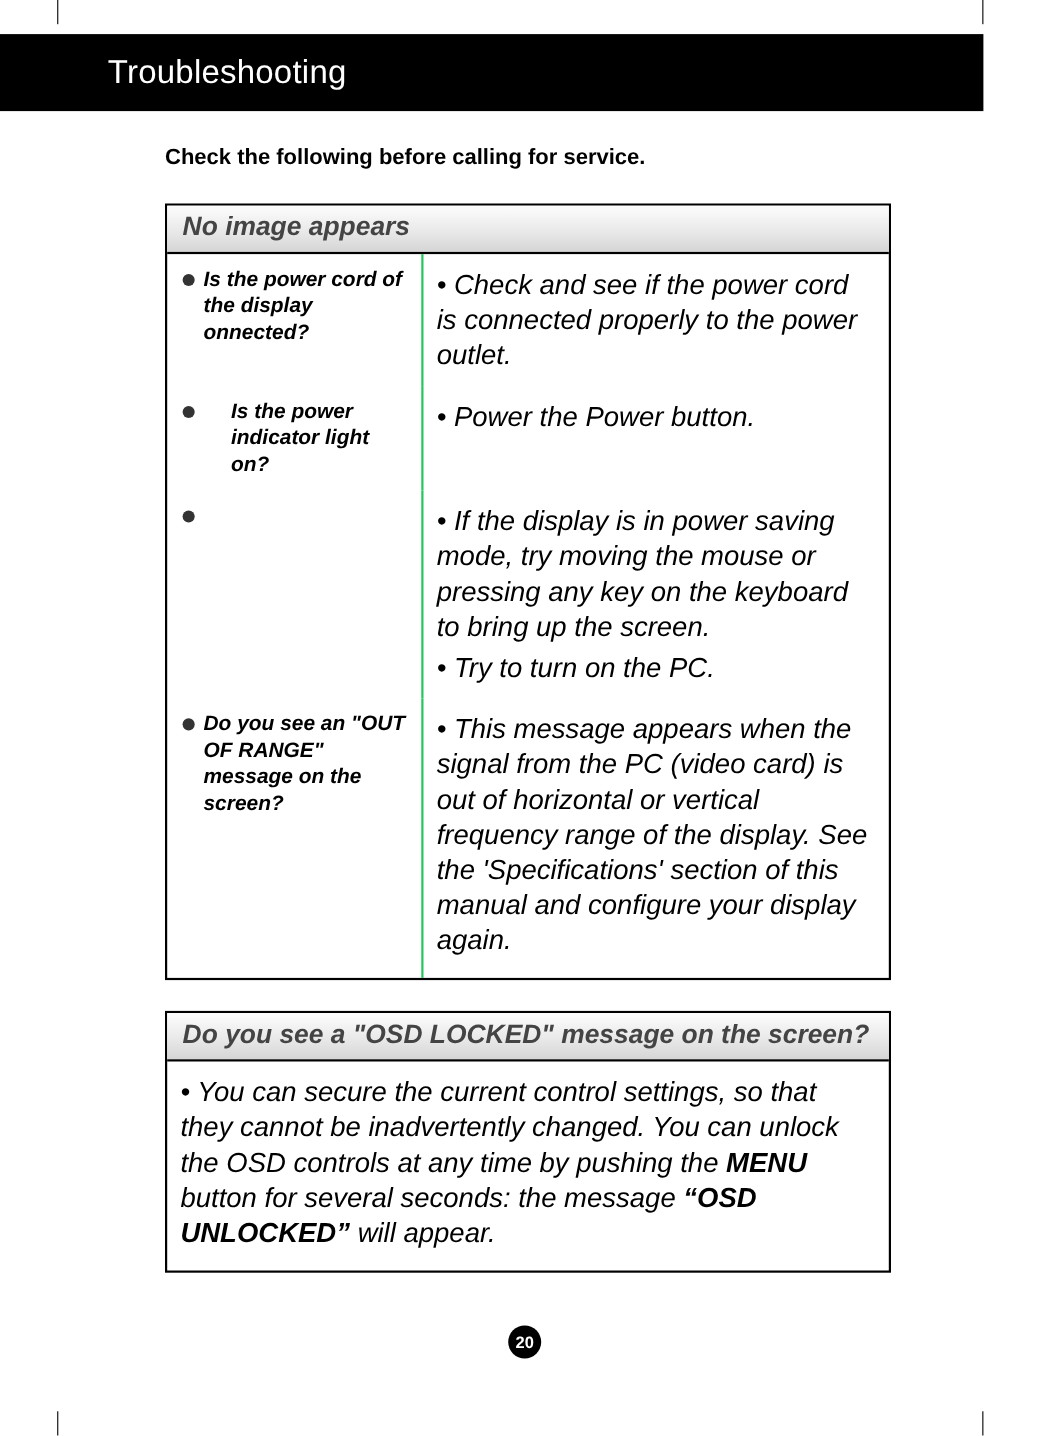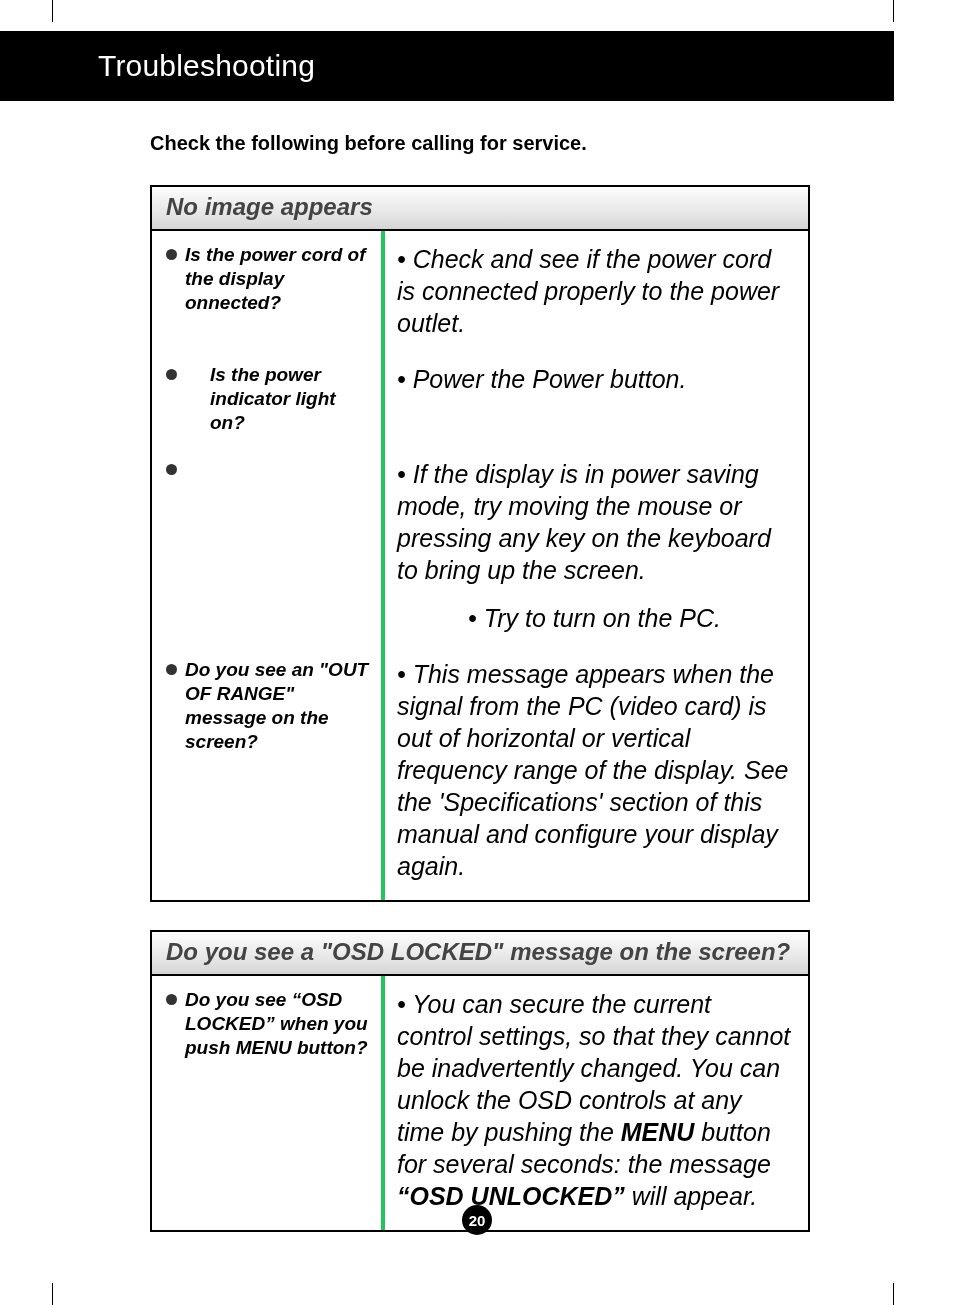--- a/index.html
+++ b/index.html
@@ -68,21 +68,21 @@
 
   .row {
     display: flex;
     align-items: stretch;
   }
   .row + .row {  }
 
   .col-q {
     width: 233px;
     flex: 0 0 233px;
-    border-right: 4px solid #22c55e;
+    border-right: 2px solid #22c55e;
     padding: 12px 10px 12px 14px;
     font-size: 19px;
     font-weight: bold;
     line-height: 1.25;
     display: flex;
     align-items: flex-start;
   }
   .col-q .dot {
     flex: 0 0 auto;
     width: 11px; height: 11px;
@@ -93,21 +93,21 @@
   }
   .col-q .qtxt { flex: 1 1 auto; }
 
   .col-a {
     flex: 1 1 auto;
     padding: 12px 16px 12px 12px;
     font-size: 25px;
     line-height: 1.28;
   }
   .col-a .bullet { display: block; }
-  .col-a .bullet + .bullet { margin-top: 16px; text-align: center; }
+  .col-a .bullet + .bullet { margin-top: 5px; }
   .col-a b { font-weight: bold; }
 
   
   .r1 .col-q, .r1 .col-a { min-height: 92px; }
   .r2 .col-q, .r2 .col-a { min-height: 70px; gap: 25px; }
   .r3 .col-q, .r3 .col-a { min-height: 118px; }
   .r4 .col-q, .r4 .col-a { min-height: 150px; padding-bottom: 18px; }
   .r5 .col-q, .r5 .col-a { min-height: 180px; padding-bottom: 18px; }
 
   
@@ -185,24 +185,20 @@
       <div class="col-a">
         <span class="bullet">• This message appears when the signal from the PC (video card) is out of horizontal or vertical frequency range of the display. See the 'Specifications' section of this manual and configure your display again.</span>
       </div>
     </div>
   </div>
 
   <div class="box">
     <div class="box-title">Do you see a "OSD LOCKED" message on the screen?</div>
 
     <div class="row r5">
-      <div class="col-q">
-        <span class="dot"></span>
-        <span class="qtxt">Do you see “OSD LOCKED” when you push MENU button?</span>
-      </div>
       <div class="col-a">
         <span>• You can secure the current control settings, so that they cannot be inadvertently changed. You can unlock the OSD controls at any time by pushing the </span><b>MENU</b><span> button for several seconds: the message </span><b>“OSD UNLOCKED”</b><span> will appear.</span>
       </div>
     </div>
   </div>
 
 </div>
 
 <div class="pagenum">20</div>
 

